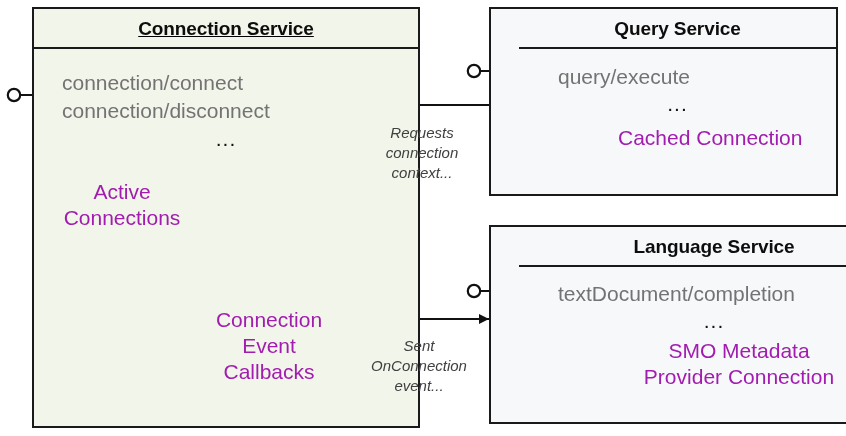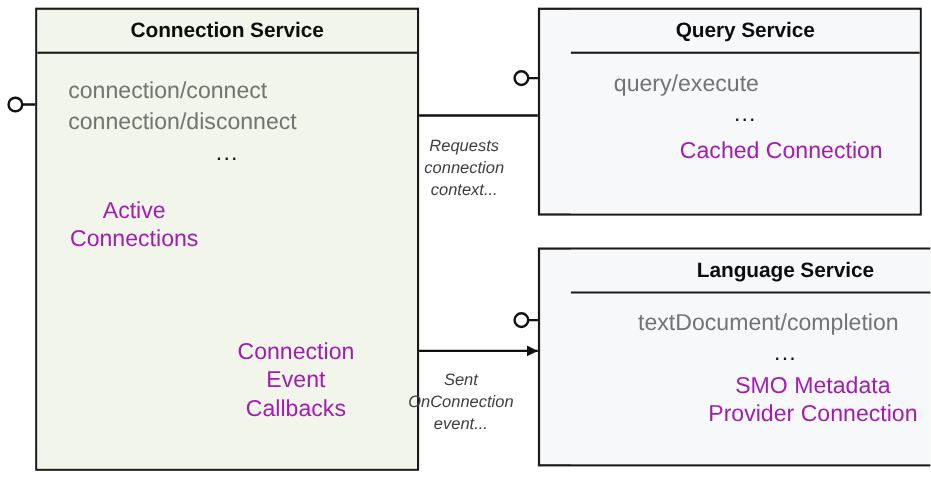--- a/index.html
+++ b/index.html
@@ -162,21 +162,21 @@
       <path d="M548,132 L548,161 A14,6.5 0 0 0 576,161 L576,132" fill="#f7f8fa"></path>
       <ellipse cx="562" cy="132" rx="14" ry="6.5" fill="#f7f8fa"></ellipse>
     </g>
 
     <g fill="none" stroke="#555" stroke-width="2.2">
       <path d="M548,349 L548,378 A14,6.5 0 0 0 576,378 L576,349" fill="#f7f8fa"></path>
       <ellipse cx="562" cy="349" rx="14" ry="6.5" fill="#f7f8fa"></ellipse>
     </g>
   </svg>
 
-  <div class="comp comp-green" style="left:32px; top:7px; width:349px; height:421px;">
+  <div class="comp comp-green" style="left:32px; top:7px; width:388px; height:421px;text-decoration:underline;">
     <div class="comp-header">Connection Service</div>
     <div class="comp-body">
 
       <div class="api-list" style="left:28px; top:20px;">connection/connect</div>
       <div class="api-list" style="left:28px; top:48px;">connection/disconnect</div>
       <div class="api-ellipsis" style="position:absolute; left:0; right:0; top:79px;">...</div>
 
       <div class="blk-label" style="left:8px; top:130px; width:160px;">
         <span>Active</span><br>
         <span>Connections</span>
@@ -200,21 +200,21 @@
 
       <div class="blk-label" style="left:99px; top:76px; width:230px; text-align:left;">Cached Connection</div>
 
     </div>
   </div>
 
   <div class="comp comp-grey" style="left:489px; top:225px; width:422px; height:199px;">
     <div class="comp-header">Language Service</div>
     <div class="comp-body">
 
-      <div class="api-list" style="left:39px; top:13px;margin-left:22px;">textDocument/completion</div>
+      <div class="api-list" style="left:39px; top:13px;">textDocument/completion</div>
       <div class="api-ellipsis" style="position:absolute; left:0; right:0; top:43px;">...</div>
 
       <div class="blk-label" style="left:95px; top:71px; width:250px;">
         <span>SMO Metadata</span><br>
         <span>Provider Connection</span>
       </div>
 
     </div>
   </div>
 

